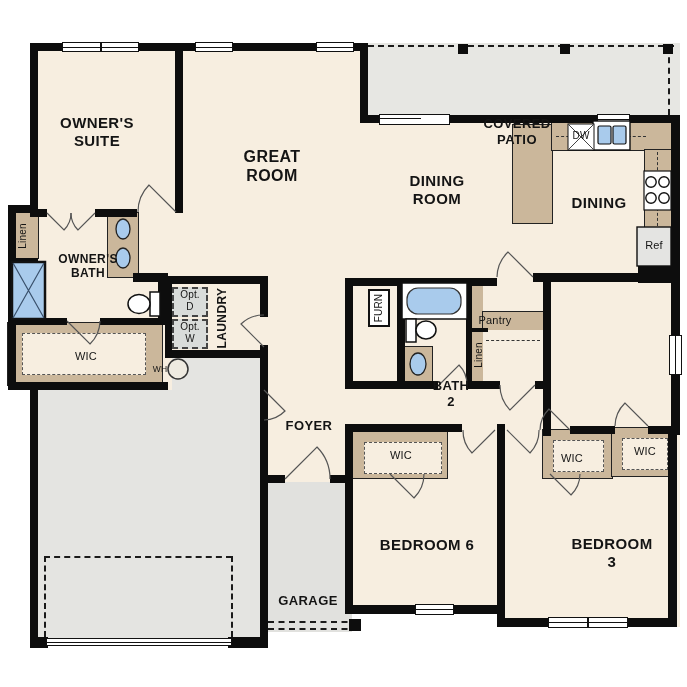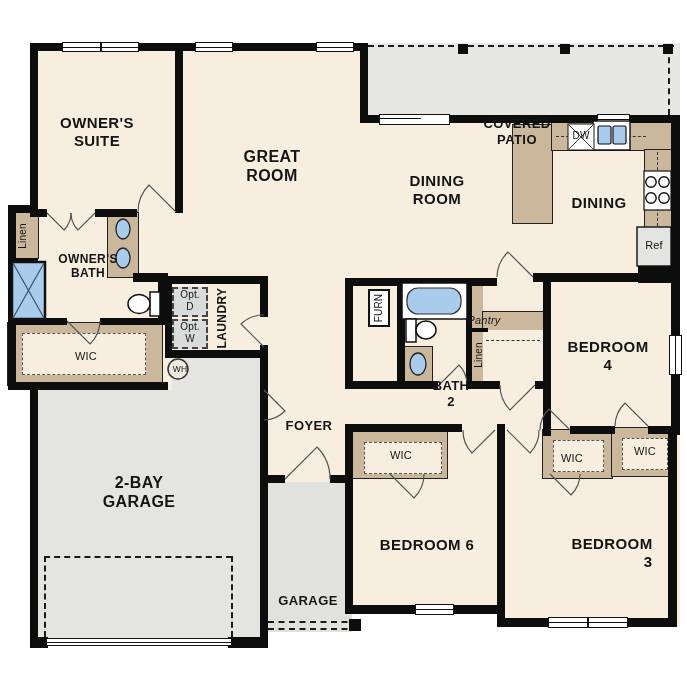--- a/index.html
+++ b/index.html
@@ -229,39 +229,36 @@
 ROOM</div>
   <div class="lbl f13" style="left:517px;top:84px;">COVERED
 PATIO</div>
   <div class="lbl f15" style="left:437px;top:190px;">DINING
 ROOM</div>
   <div class="lbl f15" style="left:599px;top:203px;">DINING</div>
   <div class="lbl f12" style="left:88px;top:266px;">OWNER'S
 BATH</div>
   <div class="lbl f12 vert" style="left:222px;top:318px;">LAUNDRY</div>
   <div class="lbl f13" style="left:309px;top:378px;">FOYER</div>
-  <div class="lbl f16" style="left:139px;top:492px;">2-BAY
-GARAGE</div>
   <div class="lbl f13" style="left:308px;top:553px;">GARAGE</div>
   <div class="lbl f13" style="left:451px;top:346px;">BATH
 2</div>
   <div class="lbl f15" style="left:427px;top:545px;">BEDROOM 6</div>
-  <div class="lbl f15" style="left:612px;top:553px;text-align:right;">BEDROOM 3</div>
-  <div class="lbl f15" style="left:608px;top:356px;">BEDROOM 4</div>
+  <div class="lbl f15" style="left:612px;top:553px;">BEDROOM 3</div>
 
   <div class="lbl f10 light vert" style="left:23px;top:236px;">Linen</div>
   <div class="lbl f10 light vert" style="left:479px;top:355px;">Linen</div>
   <div class="lbl f11 light" style="left:86px;top:357px;">WIC</div>
   <div class="lbl f11 light" style="left:401px;top:456px;">WIC</div>
   <div class="lbl f11 light" style="left:572px;top:459px;">WIC</div>
   <div class="lbl f11 light" style="left:645px;top:452px;">WIC</div>
-  <div class="lbl f11 light" style="left:484px;top:321px;font-style:italic;">Pantry</div>
+  <div class="lbl f11 light" style="left:495px;top:321px;">Pantry</div>
 
   <div class="lbl f10 light" style="left:581px;top:136px;">DW</div>
   <div class="lbl f11 light" style="left:654px;top:246px;">Ref</div>
-  <div class="lbl f8 light" style="left:180px;top:369px;">WH</div>
+  <div class="lbl f8 light" style="left:160px;top:369px;">WH</div>
   <div class="lbl f10 light vert" style="left:379px;top:308px;">FURN</div>
   <div class="lbl f10 light" style="left:190px;top:301px;">Opt.
 D</div>
   <div class="lbl f10 light" style="left:190px;top:333px;">Opt.
 W</div>
 
 </div>
 
 </body></html>

